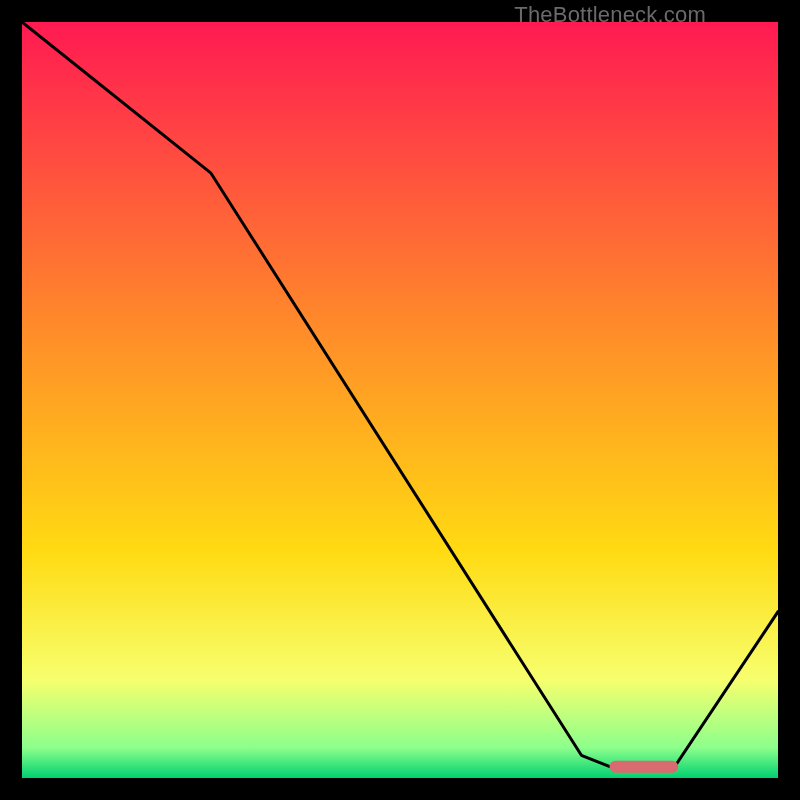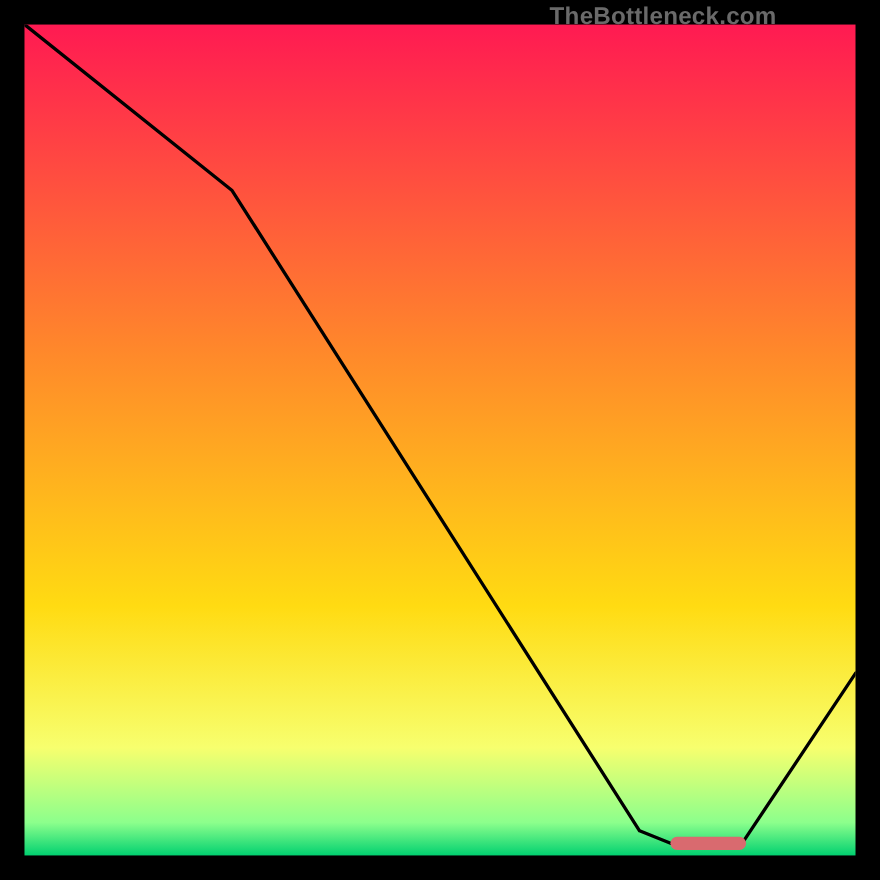--- a/index.html
+++ b/index.html
@@ -7,21 +7,20 @@
     padding: 0;
     width: 800px;
     height: 800px;
     background: #000;
     overflow: hidden;
   }
   .chart-container {
     position: relative;
     width: 728px;
     height: 800px;
-    font-weight: bold;
   }
   .plot-area {
     position: absolute;
     left: 22px;
     top: 22px;
     width: 756px;
     height: 756px;
     overflow: hidden;
   }
   .plot-area svg {

